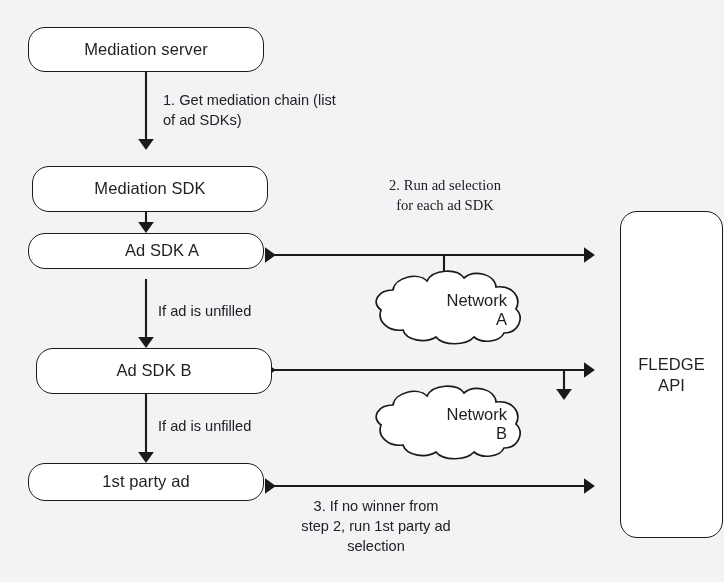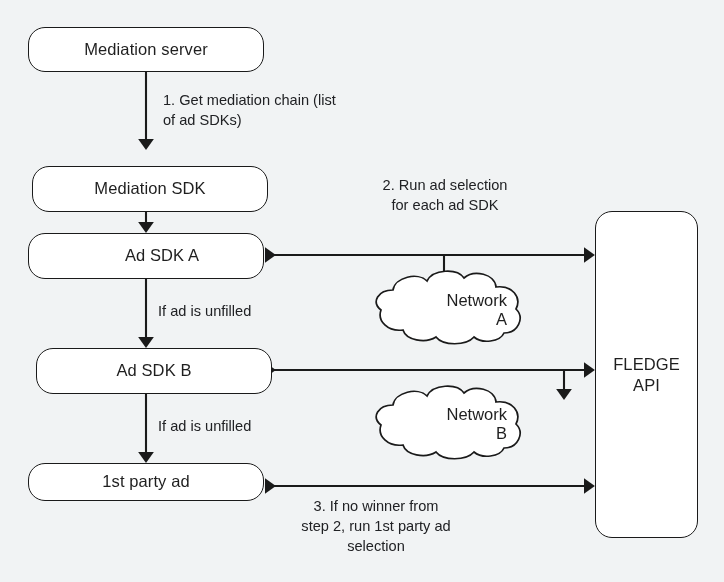--- a/index.html
+++ b/index.html
@@ -42,25 +42,25 @@
   .node-label {
     font-size: 16.5px;
     color: #1f1f1f;
     line-height: 1.18;
     letter-spacing: 0.1px;
     white-space: pre-line;
   }
   
   #node-mediation-server { left: 28px;  top: 27px;  width: 236px; height: 45px; }
   #node-mediation-sdk    { left: 32px;  top: 150px; width: 236px; height: 46px; margin-top: 16px; }
-  #node-ad-sdk-a         { left: 28px;  top: 233px; width: 236px; height: 46px; padding-left: 32px; }
+  #node-ad-sdk-a         { left: 28px;  top: 233px; width: 236px; height: 36px; padding-left: 32px; }
   #node-ad-sdk-b         { left: 28px;  top: 348px; width: 236px; height: 46px; margin-left: 8px; }
   #node-first-party-ad   { left: 28px;  top: 463px; width: 236px; height: 38px; }
   
-  #node-fledge-api       { left: 595px; top: 211px; width: 103px; height: 327px; }
+  #node-fledge-api       { left: 620px; top: 211px; width: 103px; height: 327px; }
   #node-fledge-api .node-label { line-height: 1.22; }
 
   
   .cloud-label {
     position: absolute;
     font-size: 16.5px;
     color: #1f1f1f;
     line-height: 1.16;
     text-align: right;
     white-space: pre-line;
@@ -71,21 +71,21 @@
 
   
   .edge-label {
     position: absolute;
     font-size: 14.6px;
     color: #202124;
     line-height: 1.38;
     white-space: pre-line;
   }
   #edge-label-step1 { left: 163px; top: 90px;  width: 215px; text-align: left; }
-  #edge-label-step2 { left: 360px; top: 175px; width: 170px; text-align: center; }
+  #edge-label-step2 { left: 360px; top: 175px; width: 170px; text-align: center; font-family: Liberation Serif, serif; }
   #edge-label-step3 { left: 276px; top: 496px; width: 200px; text-align: center; }
   #edge-label-unfilled-a { left: 158px; top: 301px; width: 140px; text-align: left; }
   #edge-label-unfilled-b { left: 158px; top: 416px; width: 140px; text-align: left; }
 </style>
 </head>
 <body>
 
 <div id="diagram-root">
 
   <svg class="svg-layer" viewBox="0 0 724 582">

